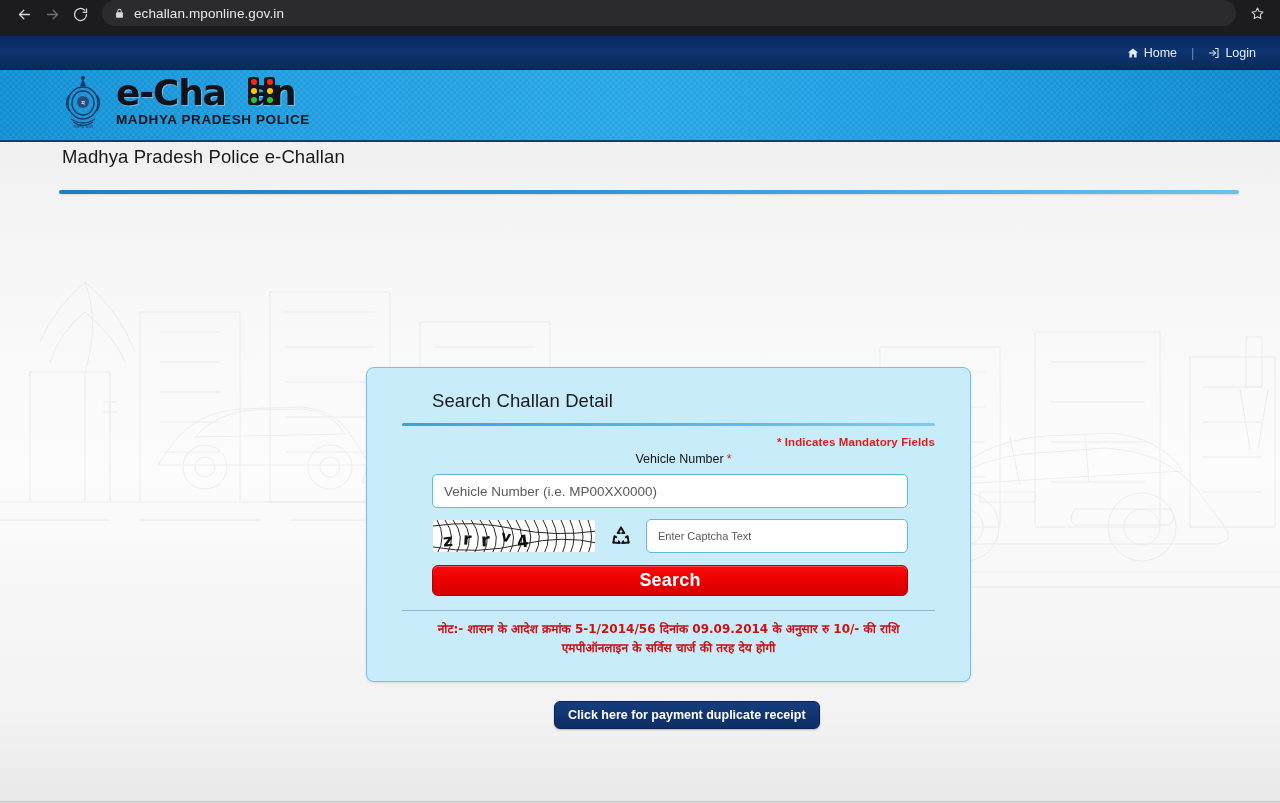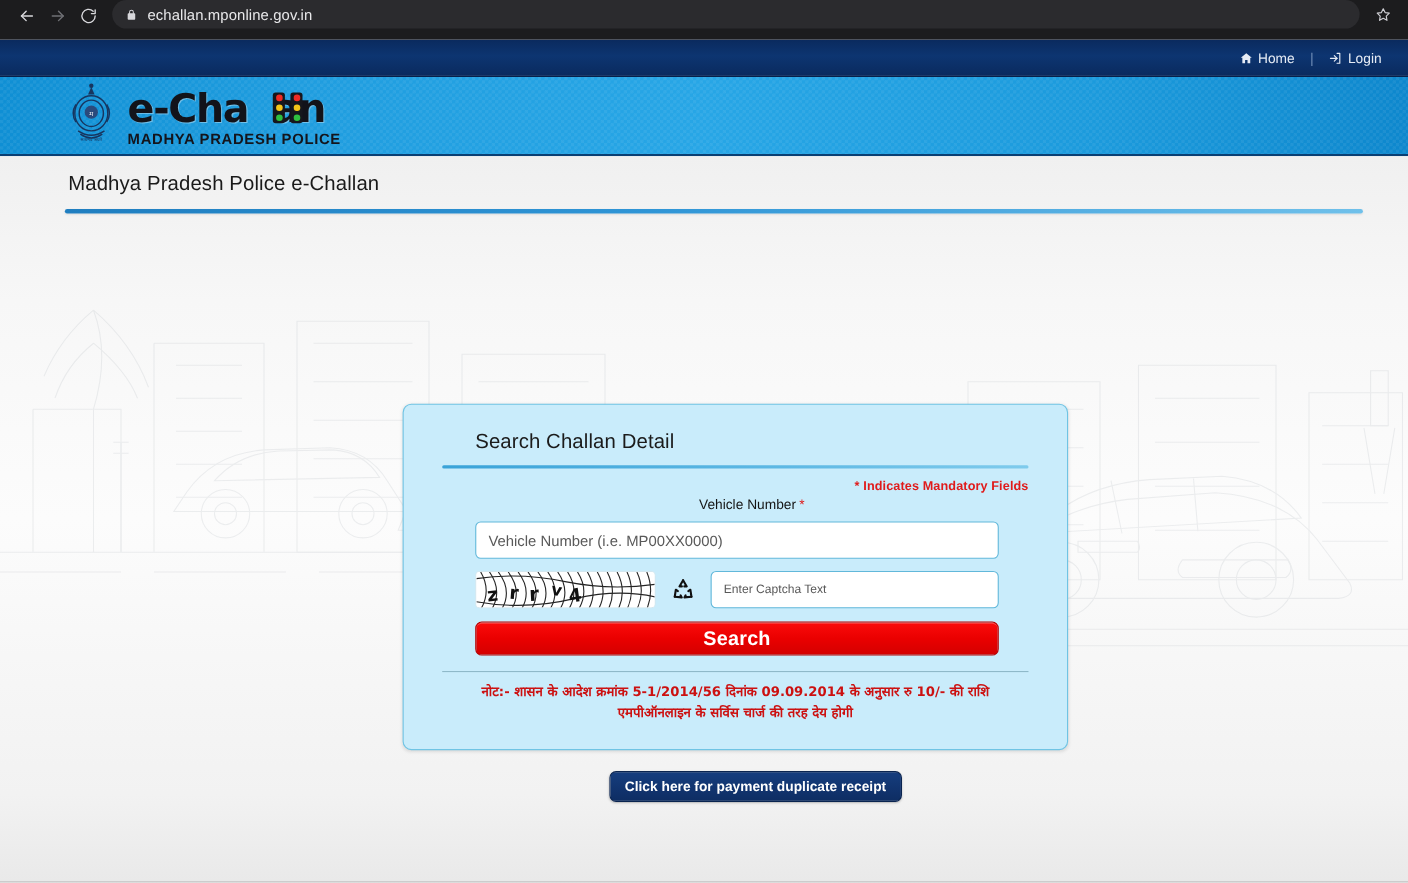--- a/index.html
+++ b/index.html
@@ -66,21 +66,21 @@
   .banner::before {
     content: ""; position: absolute; inset: 0;
     background-image:
       linear-gradient(45deg, rgba(255,255,255,.10) 25%, transparent 25%, transparent 75%, rgba(255,255,255,.10) 75%),
       linear-gradient(45deg, rgba(255,255,255,.10) 25%, transparent 25%, transparent 75%, rgba(255,255,255,.10) 75%);
     background-size: 6px 6px; background-position: 0 0, 3px 3px;
     opacity: .65;
   }
   .logo-wrap {
     position: absolute; left: 62px; top: 5px;
-    display: flex; align-items: flex-end; gap: 12px; z-index: 2;
+    display: flex; align-items: flex-start; gap: 12px; z-index: 2;
   }
   .emblem { width: 42px; height: 58px; }
   .logo-text { position: relative; line-height: 1; }
   .logo-main {
     font-family: "DejaVu Sans", sans-serif;
     font-size: 36px; font-weight: 700; color: #12131a;
     letter-spacing: -1.2px;
     text-shadow: 1px 1px 0 rgba(255,255,255,.35);
     white-space: nowrap;
   }
@@ -108,21 +108,21 @@
   .page {
     height: 659px; position: relative; overflow: hidden;
     background: linear-gradient(180deg, #f0f0f0 0%, #f7f7f7 20%, #fcfcfc 50%, #f2f2f2 88%, #e9e9e9 100%);
   }
   
   .wm { position: absolute; opacity: .16; pointer-events: none; }
   .wm-left { left: -10px; top: 110px; }
   .wm-right { right: 0px; top: 175px; }
 
   .page-title {
-    position: absolute; left: 62px; top: 14px;
+    position: absolute; left: 62px; top: 4px;
     font-size: 18.5px; color: #1a1a1a; font-weight: 400;
     font-family: "Liberation Sans", sans-serif;
     letter-spacing: .1px;
   }
   .title-rule {
     position: absolute; left: 59px; top: 48px; width: 1180px; height: 4px;
     background: linear-gradient(90deg, #1f7ec0 0%, #2f95d6 45%, #6fc0ea 100%);
     border-radius: 2px;
     box-shadow: 0 1px 2px rgba(0,0,0,.10);
   }

